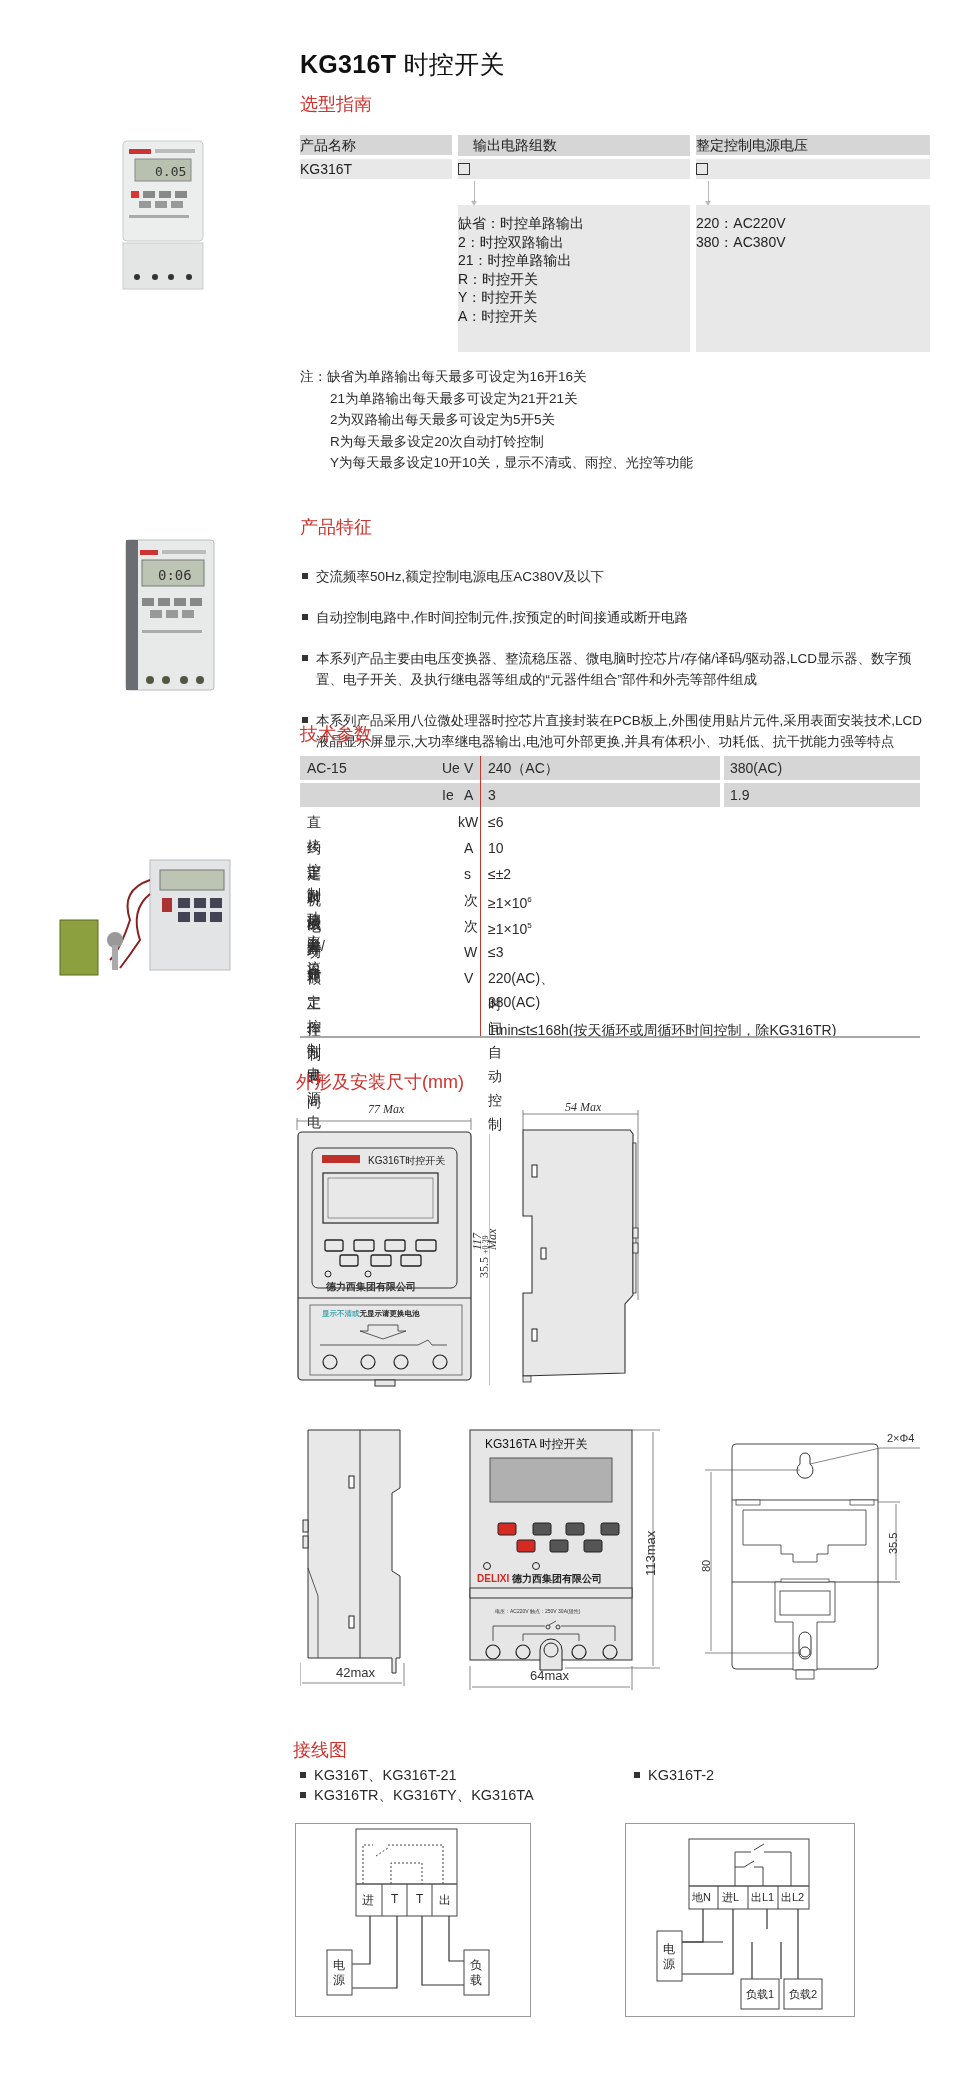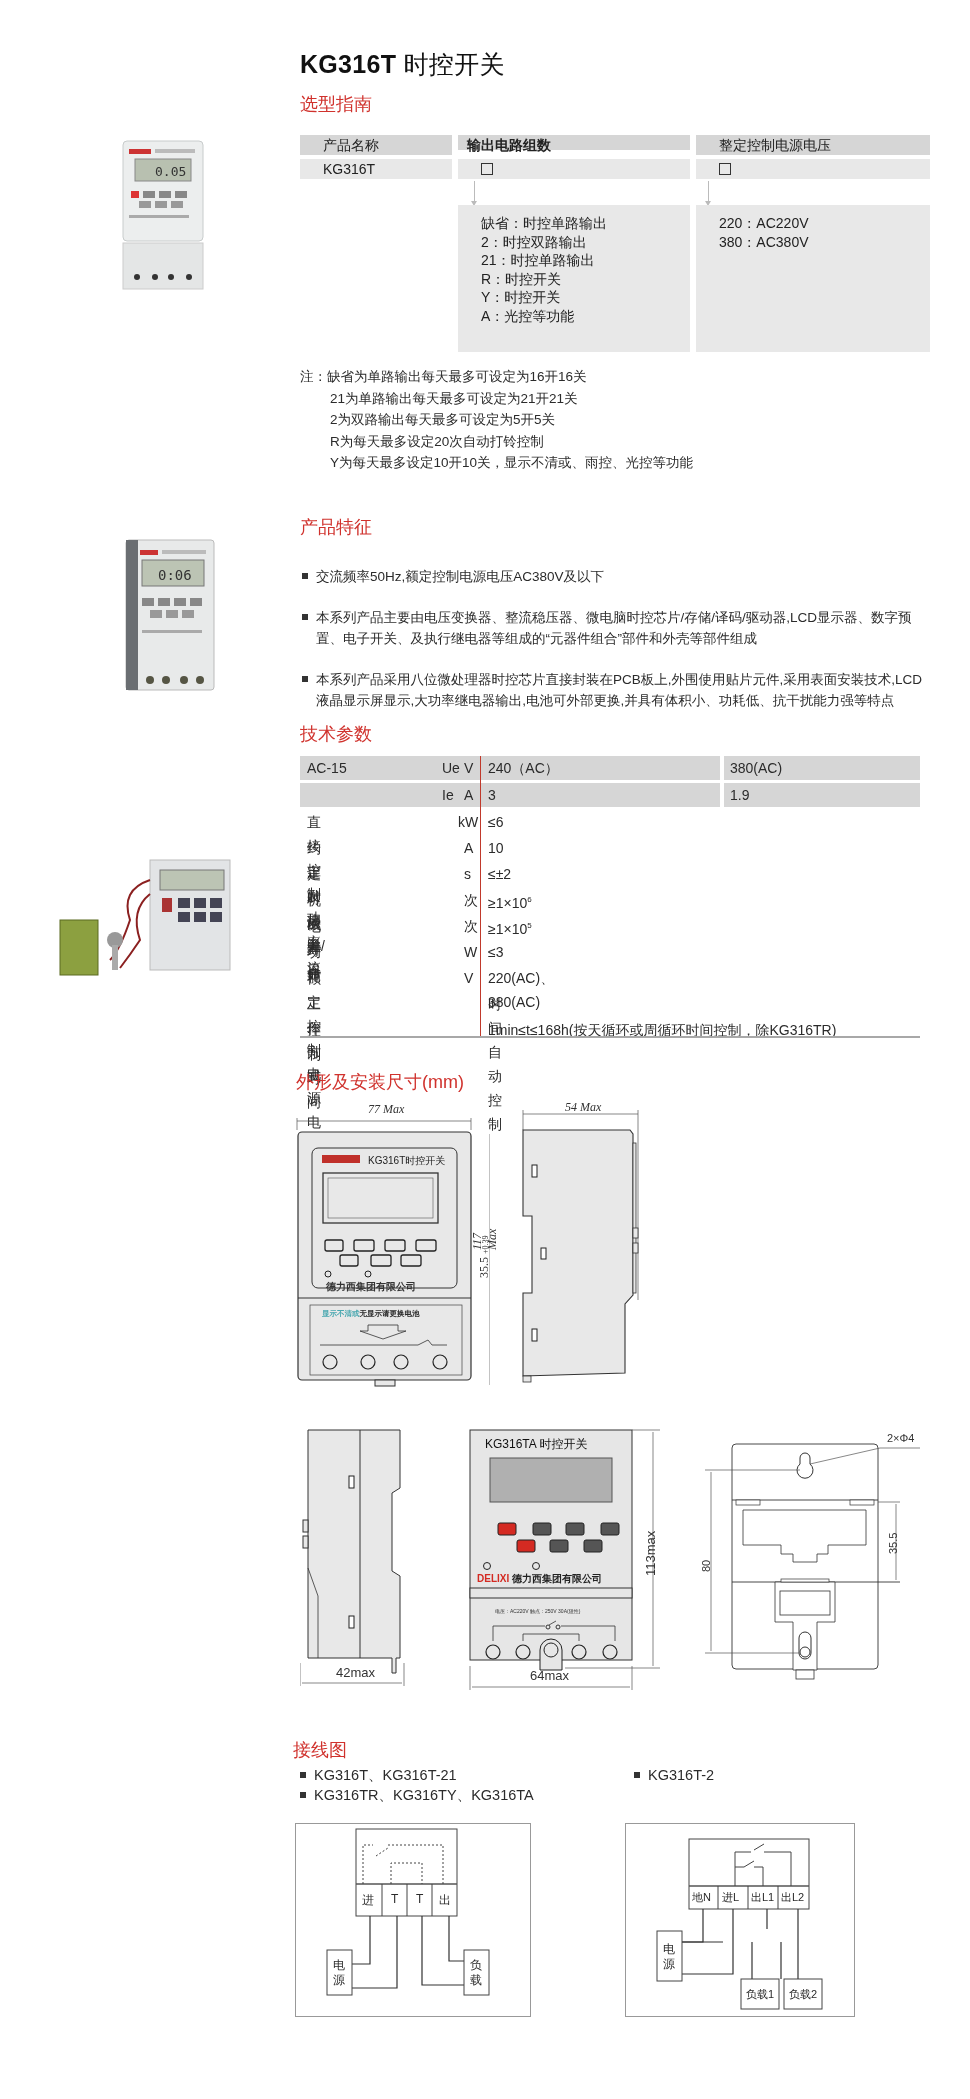--- a/index.html
+++ b/index.html
@@ -8,21 +8,21 @@
   .title { left: 300px; top: 48px; font-size: 25px; font-weight: bold; color: #111; letter-spacing: 0.3px; }
   .title .cn { font-weight: normal; }
   .sec { font-size: 18px; color: #d0322d; }
   .s1 { left: 300px; top: 92px; }
   .s2 { left: 300px; top: 515px; }
   .s3 { left: 300px; top: 722px; }
   .s4 { left: 296px; top: 1070px; }
   .s5 { left: 293px; top: 1738px; }
 
   
-  .cell { background: #e8e8e8; font-size: 14px; color: #222; padding-left: 23px; line-height: 20px; position: absolute; }
+  .cell { background: #e8e8e8; font-size: 14px; color: #222; padding-left: 0; line-height: 20px; position: absolute; }
   .hdr { background: #d6d6d6; }
   .chk { display: inline-block; width: 12px; height: 12px; border: 1px solid #333; vertical-align: -1px; }
   .arrow { position: absolute; width: 1px; background: #bbb; }
   .arrow::after { content: ""; position: absolute; left: -3px; bottom: -3px; border-left: 3.5px solid transparent; border-right: 3.5px solid transparent; border-top: 5px solid #bbb; }
   .opt-list div { line-height: 18.5px; font-size: 14px; }
 
   .notes { left: 300px; top: 366px; font-size: 13.5px; line-height: 21.6px; color: #2b2b2b; }
   .notes .ind { padding-left: 30px; }
 
   .feat { left: 300px; top: 546px; width: 630px; font-size: 13.5px; line-height: 21px; }
@@ -72,34 +72,34 @@
     <rect x="14" y="80" width="60" height="3" fill="#aaa"></rect>
     <rect x="8" y="108" width="80" height="46" fill="#e4e6e6" stroke="#ccc"></rect>
     <circle cx="22" cy="142" r="3" fill="#333"></circle>
     <circle cx="40" cy="142" r="3" fill="#333"></circle>
     <circle cx="56" cy="142" r="3" fill="#333"></circle>
     <circle cx="74" cy="142" r="3" fill="#333"></circle>
   </svg>
 </div>
 
 <div class="cell hdr" style="left:300px;top:135px;width:152px;height:20px;">产品名称</div>
-<div class="cell hdr" style="left:458px;top:135px;width:232px;height:15px;padding-left:9px;font-weight:bold;">输出电路组数</div>
+<div class="cell hdr" style="left:458px;top:135px;width:232px;height:21px;padding-left:15px;">输出电路组数</div>
 <div class="cell hdr" style="left:696px;top:135px;width:234px;height:20px;">整定控制电源电压</div>
 <div class="cell" style="left:300px;top:159px;width:152px;height:20px;">KG316T</div>
 <div class="cell" style="left:458px;top:159px;width:232px;height:20px;"><span class="chk"></span></div>
 <div class="cell" style="left:696px;top:159px;width:234px;height:20px;"><span class="chk"></span></div>
 <div class="arrow" style="left:474px;top:181px;height:22px;"></div>
 <div class="arrow" style="left:708px;top:181px;height:22px;"></div>
 <div class="cell opt-list" style="left:458px;top:205px;width:232px;height:147px;padding-top:9px;">
   <div>缺省：时控单路输出</div>
   <div>2：时控双路输出</div>
   <div>21：时控单路输出</div>
   <div>R：时控开关</div>
   <div>Y：时控开关</div>
-  <div>A：光控等功能</div>
+  <div>A：时控开关</div>
 </div>
 <div class="cell opt-list" style="left:696px;top:205px;width:234px;height:147px;padding-top:9px;">
   <div>220：AC220V</div>
   <div>380：AC380V</div>
 </div>
 
 <div class="abs notes">
   <div><span>注：</span><span>缺省为单路输出每天最多可设定为16开16关</span></div>
   <div class="ind">21为单路输出每天最多可设定为21开21关</div>
   <div class="ind">2为双路输出每天最多可设定为5开5关</div>
@@ -125,20 +125,21 @@
     <rect x="62" y="80" width="12" height="8" fill="#999"></rect>
     <rect x="22" y="100" width="60" height="3" fill="#aaa"></rect>
     <circle cx="30" cy="150" r="4" fill="#554"></circle>
     <circle cx="46" cy="150" r="4" fill="#554"></circle>
     <circle cx="64" cy="150" r="4" fill="#554"></circle>
     <circle cx="80" cy="150" r="4" fill="#554"></circle>
   </svg>
 </div>
 <ul class="abs feat">
   <li>交流频率50Hz,额定控制电源电压AC380V及以下</li>
+  <li>自动控制电路中,作时间控制元件,按预定的时间接通或断开电路</li>
   <li>本系列产品主要由电压变换器、整流稳压器、微电脑时控芯片/存储/译码/驱动器,LCD显示器、数字预置、电子开关、及执行继电器等组成的“元器件组合”部件和外壳等部件组成</li>
   <li>本系列产品采用八位微处理器时控芯片直接封装在PCB板上,外围使用贴片元件,采用表面安装技术,LCD液晶显示屏显示,大功率继电器输出,电池可外部更换,并具有体积小、功耗低、抗干扰能力强等特点</li>
 </ul>
 
 <div class="abs sec s3">技术参数</div>
 <div class="photo" style="left:50px;top:850px;width:190px;height:130px;">
   <svg width="190" height="130" viewBox="0 0 190 130">
     <rect x="100" y="10" width="80" height="110" fill="#e2e4e6" stroke="#bbb"></rect>
     <rect x="110" y="20" width="64" height="20" fill="#bcc4b4" stroke="#777"></rect>
     <rect x="112" y="48" width="10" height="14" fill="#a33"></rect>

